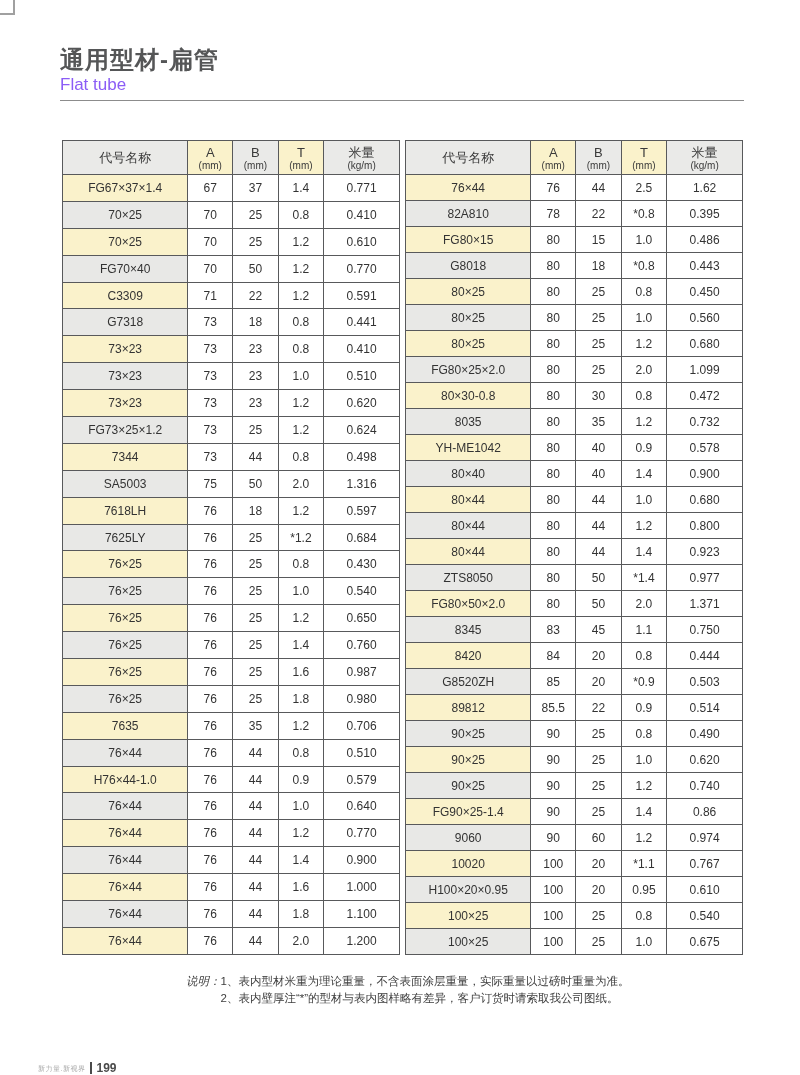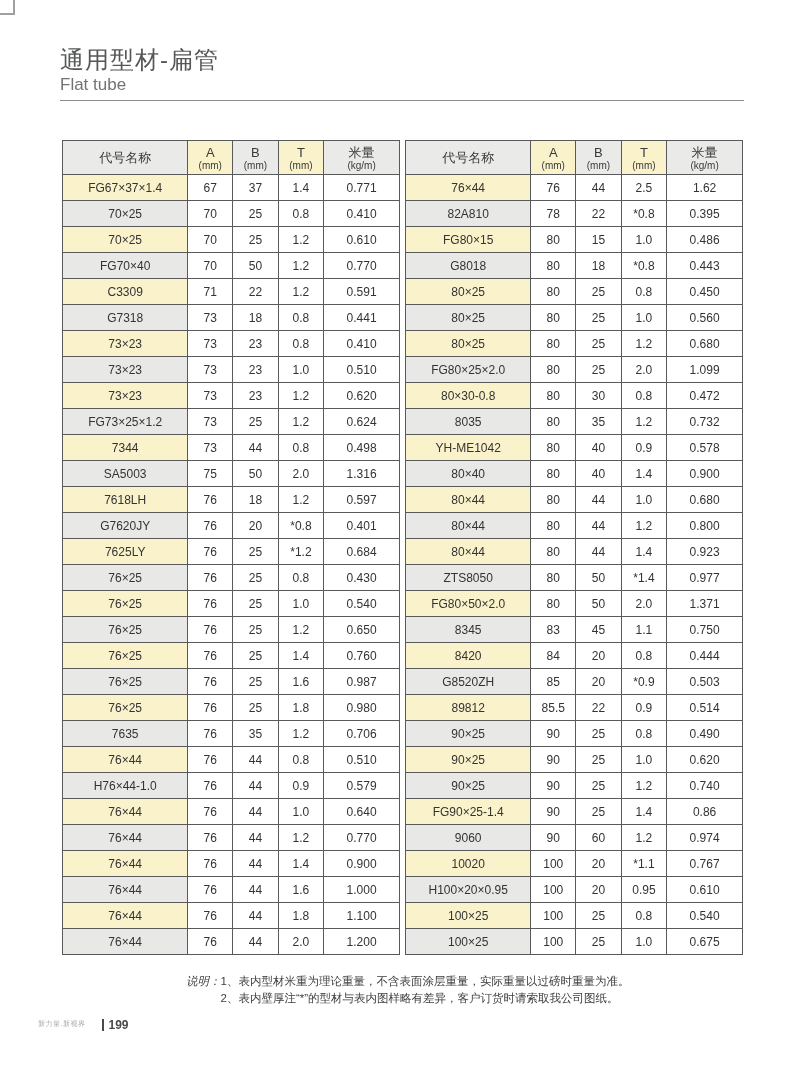--- a/index.html
+++ b/index.html
@@ -10,24 +10,24 @@
     font-family:"Liberation Sans","DejaVu Sans",sans-serif;
     color:#3a3a3a;
   }
   .corner-square {
     position:absolute; left:0; top:0; width:13px; height:13px;
     background:#ffffff;
     border-right:2px solid #a0a0a0; border-bottom:2px solid #a0a0a0;
   }
   .header { position:absolute; left:60px; top:46px; width:684px; }
   .title-cn {
-    margin:0; font-size:24px; font-weight:normal; color:#555657;
+    margin:0; font-size:24px; font-weight:bold; color:#555657;
     letter-spacing:1px; line-height:28px;
   }
-  .title-en { font-size:17px; color:#737373; margin-top:1px; line-height:20px; }
+  .title-en { font-size:17px; color:#8b5cf6; margin-top:1px; line-height:20px; }
   .header-rule { margin-top:5px; border-top:1.5px solid #8c8c8c; height:0; }
 
   .tables { position:absolute; left:62px; top:140px; width:762px; display:flex; gap:5px; }
   table { border-collapse:collapse; width:338px; table-layout:fixed; }
   th, td { border:1px solid #58595b; text-align:center; vertical-align:middle; padding:0; }
   th { height:33px; font-weight:normal; background:#eaeae8; color:#3a3a3a; }
   th.accent { background:#faf2cb; }
   .h-name { font-size:13px; }
   .h-main { font-size:13px; line-height:14px; margin-top:2px; }
   .h-unit { font-size:10px; line-height:11px; }
@@ -35,21 +35,21 @@
   tbody tr:nth-child(odd)  td.name-cell { background:#faf2cb; }
   tbody tr:nth-child(even) td.name-cell { background:#e8e8e6; }
 
   .notes {
     position:absolute; left:186px; top:973px;
     display:flex; font-size:11.5px; line-height:17px; color:#3d3d3d;
   }
   .notes-label { white-space:nowrap;font-style:italic; }
   .notes-lines div { white-space:nowrap; }
 
-  .footer { position:absolute; left:38px; top:1019px; display:flex; align-items:flex-start;gap:12px; }
+  .footer { position:absolute; left:38px; top:1062px; display:flex; align-items:flex-end; }
   .brand { font-size:7px; color:#a9a9a9; letter-spacing:0.5px; }
   .page-number {
     margin-left:5px; padding-left:4px; border-left:2.5px solid #4a4a4a;
     font-size:12px; font-weight:bold; color:#4a4a4a; line-height:12px;
   }
 </style>
 </head>
 <body>
 
 <div class="corner-square"></div>
@@ -177,27 +177,20 @@
           <td>1.316</td>
         </tr>
         <tr>
           <td class="name-cell">7618LH</td>
           <td>76</td>
           <td>18</td>
           <td>1.2</td>
           <td>0.597</td>
         </tr>
         <tr>
-          <td class="name-cell">G7620JY</td>
-          <td>76</td>
-          <td>20</td>
-          <td>*0.8</td>
-          <td>0.401</td>
-        </tr>
-        <tr>
           <td class="name-cell">7625LY</td>
           <td>76</td>
           <td>25</td>
           <td>*1.2</td>
           <td>0.684</td>
         </tr>
         <tr>
           <td class="name-cell">76×25</td>
           <td>76</td>
           <td>25</td>

